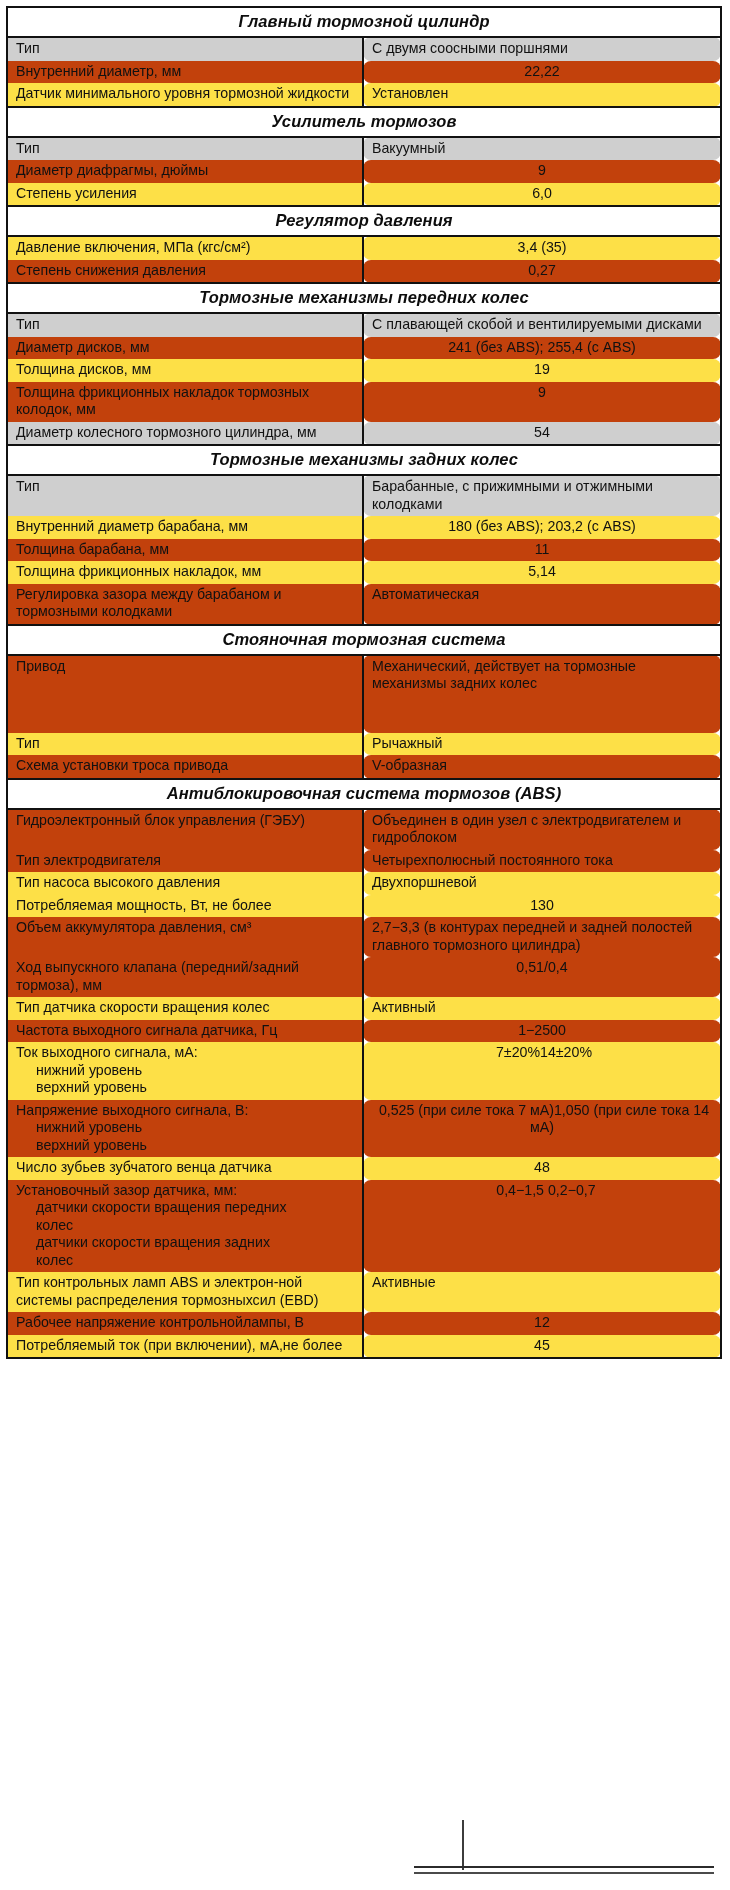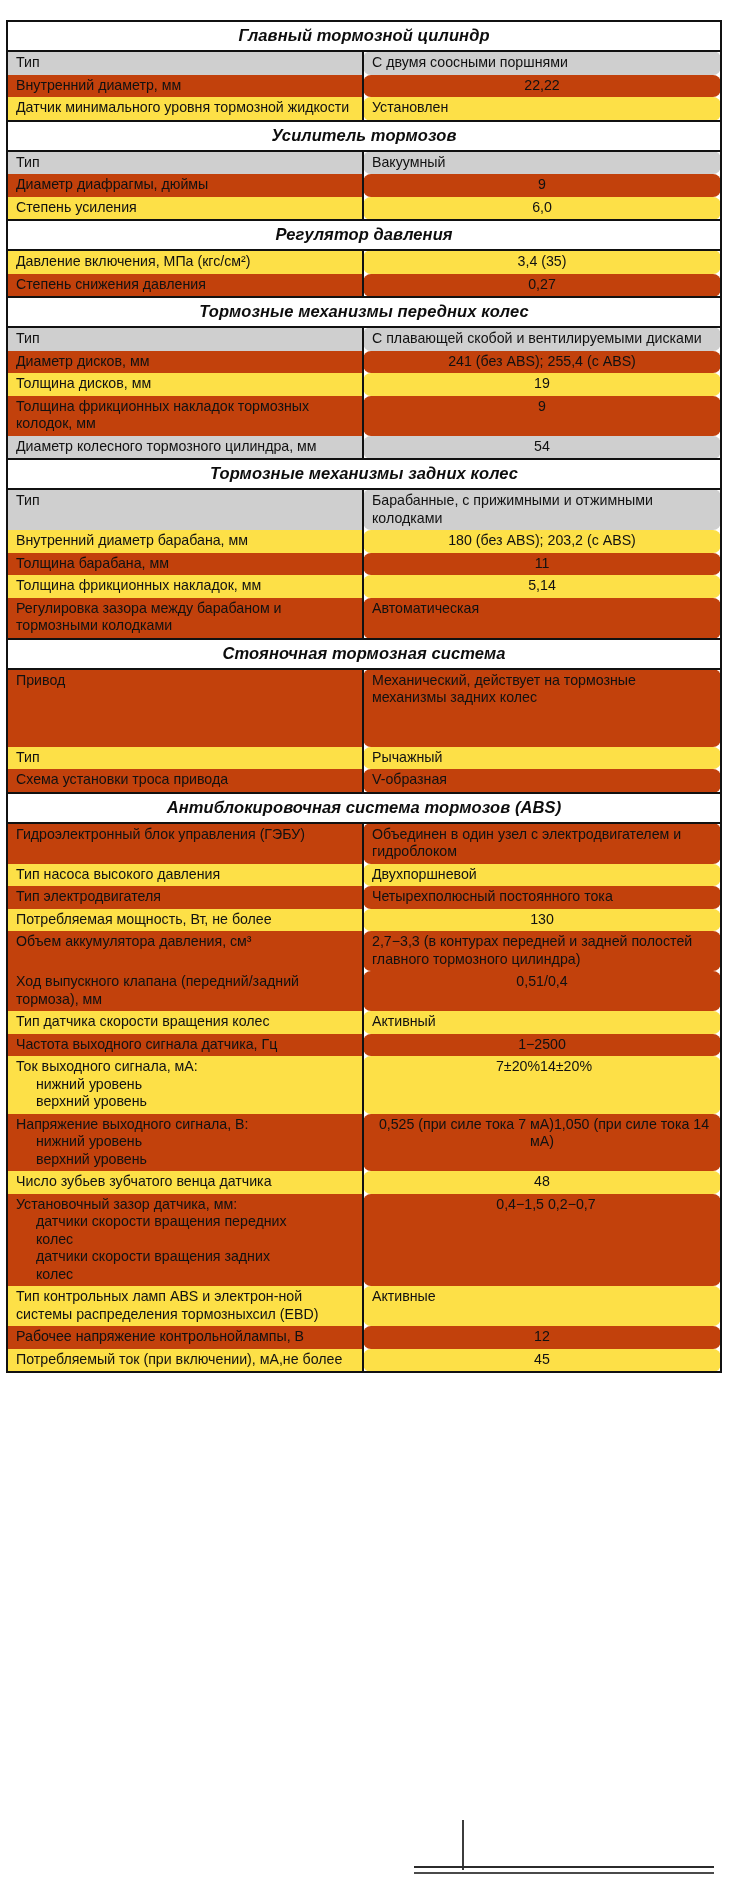--- a/index.html
+++ b/index.html
@@ -14,21 +14,21 @@
     position: relative;
     width: 730px;
     height: 1890px;
     background: #ffffff;
     overflow: hidden;
   }
 
   .spec-table {
     position: absolute;
     left: 6px;
-    top: 20px;
+    top: 6px;
     width: 700px;
     border: 2px solid #111111;
     border-collapse: collapse;
     table-layout: fixed;
   }
 
   .spec-table col.c-name { width: 356px; }
   .spec-table col.c-val  { width: 358px; }
 
   
@@ -226,27 +226,27 @@
           <td class="cell-name">Схема установки троса привода</td>
           <td class="cell-val left">V-образная</td>
         </tr>
         <tr class="section-row">
           <td colspan="2">Антиблокировочная система тормозов (ABS)</td>
         </tr>
         <tr class="data-row sh-d">
           <td class="cell-name">Гидроэлектронный блок управления (ГЭБУ)</td>
           <td class="cell-val left">Объединен в один узел с электродвигателем и гидроблоком</td>
         </tr>
+        <tr class="data-row sh-d">
+          <td class="cell-name">Тип электродвигателя</td>
+          <td class="cell-val left">Четырехполюсный постоянного тока</td>
+        </tr>
         <tr class="data-row sh-c">
           <td class="cell-name">Тип насоса высокого давления</td>
           <td class="cell-val left">Двухпоршневой</td>
-        </tr>
-        <tr class="data-row sh-d">
-          <td class="cell-name">Тип электродвигателя</td>
-          <td class="cell-val left">Четырехполюсный постоянного тока</td>
         </tr>
         <tr class="data-row sh-c">
           <td class="cell-name">Потребляемая мощность, Вт, не более</td>
           <td class="cell-val">130</td>
         </tr>
         <tr class="data-row sh-d">
           <td class="cell-name">Объем аккумулятора давления, см³</td>
           <td class="cell-val left">2,7−3,3 (в контурах передней и задней полостей главного тормозного цилиндра)</td>
         </tr>
         <tr class="data-row sh-d">

